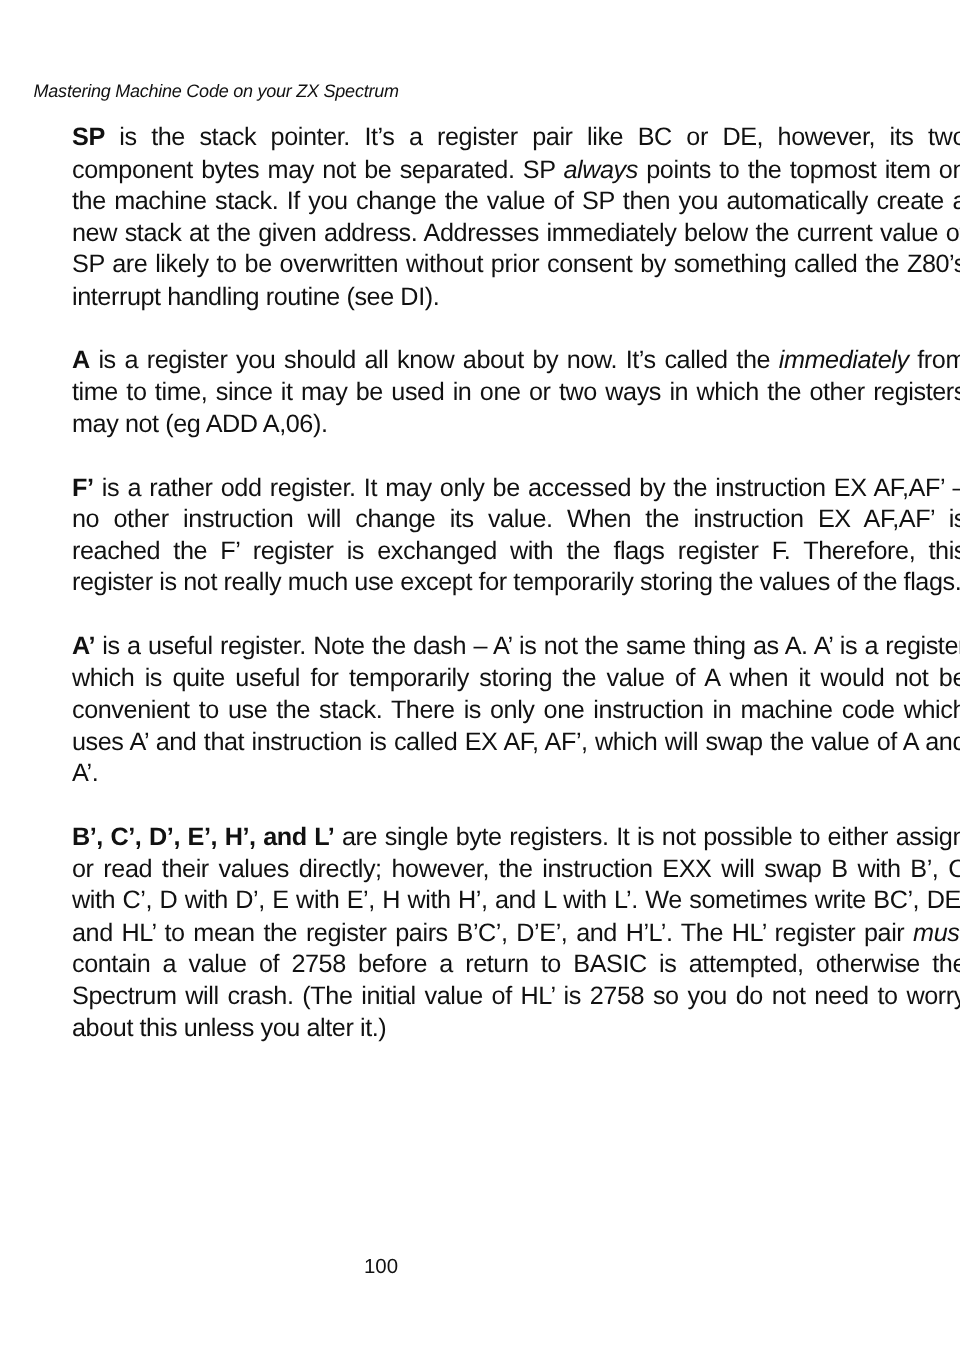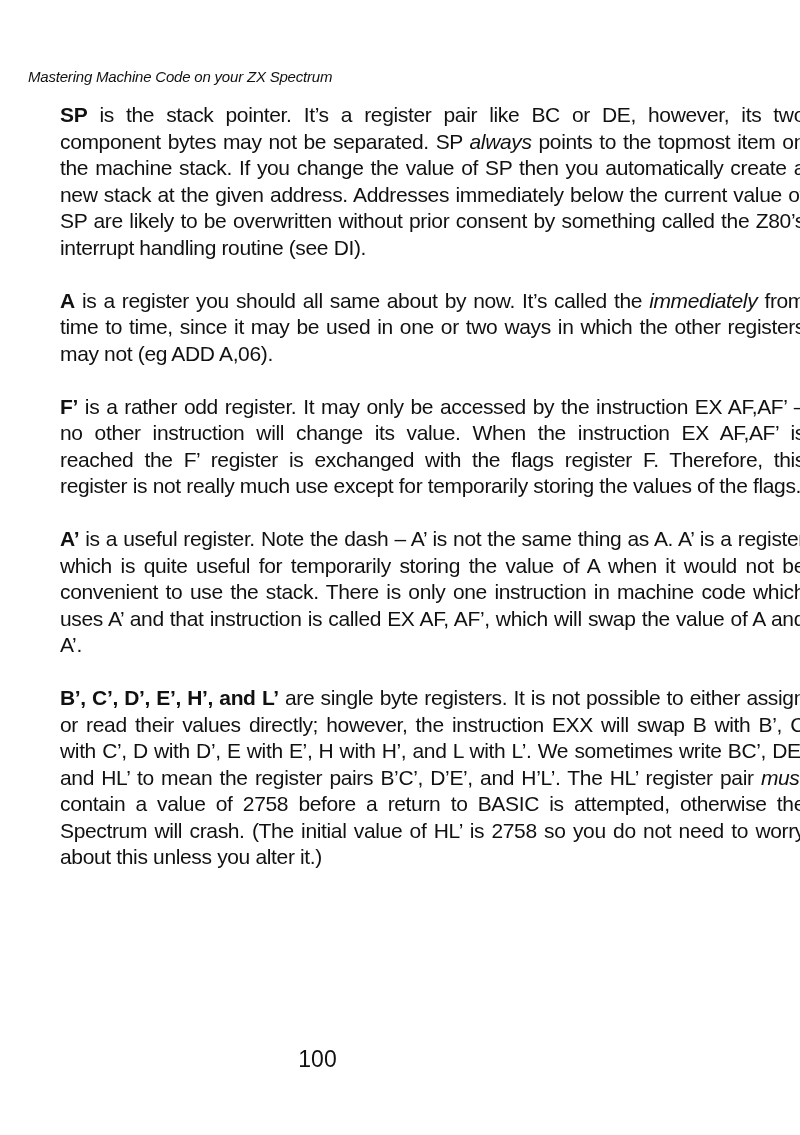--- a/index.html
+++ b/index.html
@@ -15,34 +15,34 @@
     .content {
       position: absolute; left: 28px; top: 102px; width: 745px;
       font-size: 21px; line-height: 26.5px; letter-spacing: -0.35px;
       text-align: justify;
       margin-left: 32px;
     }
     .para { margin: 0 0 26.5px 0; }
     .para b { font-weight: bold; }
     .page-number {
       position: absolute; left: 0; width: 635px; top: 1046px;
-      text-align: center; font-size: 23px;
+      text-align: center; font-size: 17px;
     }
   </style>
 </head>
 <body>
 
 <div class="header">Mastering Machine Code on your ZX Spectrum</div>
 
 <div class="content">
   <p class="para">
     <b>SP</b><span> is the stack pointer. It’s a register pair like BC or DE, however, its two component bytes may not be separated. SP </span><i>always</i><span> points to the topmost item on the machine stack. If you change the value of SP then you automatically create a new stack at the given address. Addresses immediately below the current value of SP are likely to be overwritten without prior consent by something called the Z80’s interrupt handling routine (see DI).</span>
   </p>
   <p class="para">
-    <b>A</b><span> is a register you should all same about by now. It’s called the </span><i>immediately</i><span> from time to time, since it may be used in one or two ways in which the other registers may not (eg ADD A,06).</span>
+    <b>A</b><span> is a register you should all know about by now. It’s called the </span><i>immediately</i><span> from time to time, since it may be used in one or two ways in which the other registers may not (eg ADD A,06).</span>
   </p>
   <p class="para">
     <b>F’</b><span> is a rather odd register. It may only be accessed by the instruction EX AF,AF’ – no other instruction will change its value. When the instruction EX AF,AF’ is reached the F’ register is exchanged with the flags register F. Therefore, this register is not really much use except for temporarily storing the values of the flags.</span>
   </p>
   <p class="para">
     <b>A’</b><span> is a useful register. Note the dash – A’ is not the same thing as A. A’ is a register which is quite useful for temporarily storing the value of A when it would not be convenient to use the stack. There is only one instruction in machine code which uses A’ and that instruction is called EX AF, AF’, which will swap the value of A and A’.</span>
   </p>
   <p class="para">
     <b>B’, C’, D’, E’, H’, and L’</b><span> are single byte registers. It is not possible to either assign or read their values directly; however, the instruction EXX will swap B with B’, C with C’, D with D’, E with E’, H with H’, and L with L’. We sometimes write BC’, DE’ and HL’ to mean the register pairs B’C’, D’E’, and H’L’. The HL’ register pair </span><i>must</i><span> contain a value of 2758 before a return to BASIC is attempted, otherwise the Spectrum will crash. (The initial value of HL’ is 2758 so you do not need to worry about this unless you alter it.)</span>
   </p>

